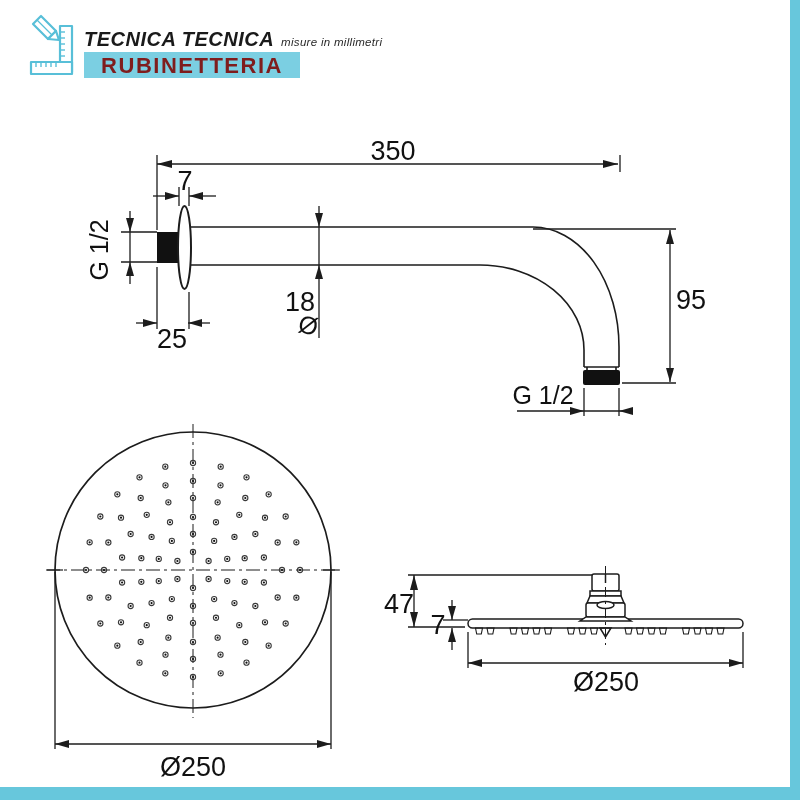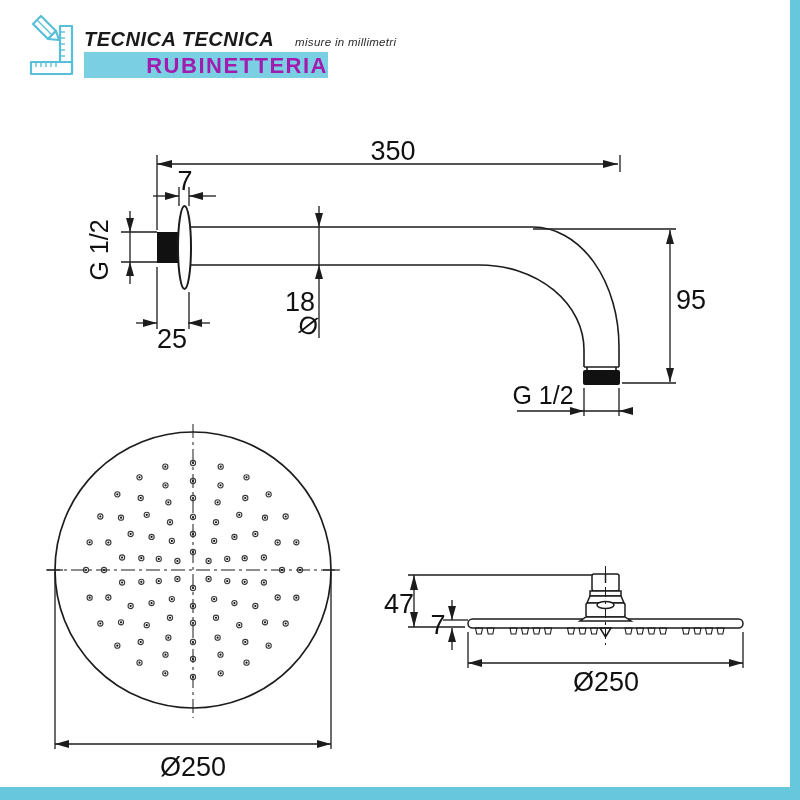--- a/index.html
+++ b/index.html
@@ -8,25 +8,25 @@
     font-family:"Liberation Sans", sans-serif;overflow:hidden;
   }
   .edge-right{position:absolute;top:0;width:10px;height:800px;background:var(--accent,#67c7dc);}
   .edge-bottom{position:absolute;left:0;width:800px;height:13px;background:var(--accent,#67c7dc);}
   .edge-right{left:790px;}
   .edge-bottom{top:787px;}
   .hdr-title{
     position:absolute;left:84px;top:28px;white-space:nowrap;
     font-style:italic;font-weight:bold;font-size:20px;color:#1a1a1a;letter-spacing:.5px;
   }
-  .hdr-sub{font-style:italic;font-weight:normal;font-size:11.5px;color:#2a2a2a;margin-left:21px;letter-spacing:.3px;}
+  .hdr-sub{font-style:italic;font-weight:normal;font-size:11.5px;color:#2a2a2a;margin-left:7px;letter-spacing:.3px;}
   .hdr-bar{
-    position:absolute;left:84px;top:52px;width:244px;height:26px;
-    background:var(--headerbar,#7bcfe2);color:#a21caf;font-weight:bold;font-size:22px;
-    letter-spacing:1.5px;text-align:right;line-height:27px;
+    position:absolute;left:84px;top:52px;width:216px;height:26px;
+    background:var(--headerbar,#7bcfe2);color:#7f1d1d;font-weight:bold;font-size:22px;
+    letter-spacing:1.5px;text-align:center;line-height:27px;
   }
   .icon-wrap{position:absolute;left:29px;top:9px;width:50px;height:72px;}
   svg text{fill:#111;}
   .dimtxt{font-family:"Liberation Sans",sans-serif;font-size:27px;}
   .dimtxt-sm{font-family:"Liberation Sans",sans-serif;font-size:25px;}
 </style>
 </head>
 <body style="--accent: #67c7dc; --headerbar: #7bcfe2;">
 
 <div class="edge-right"></div>

